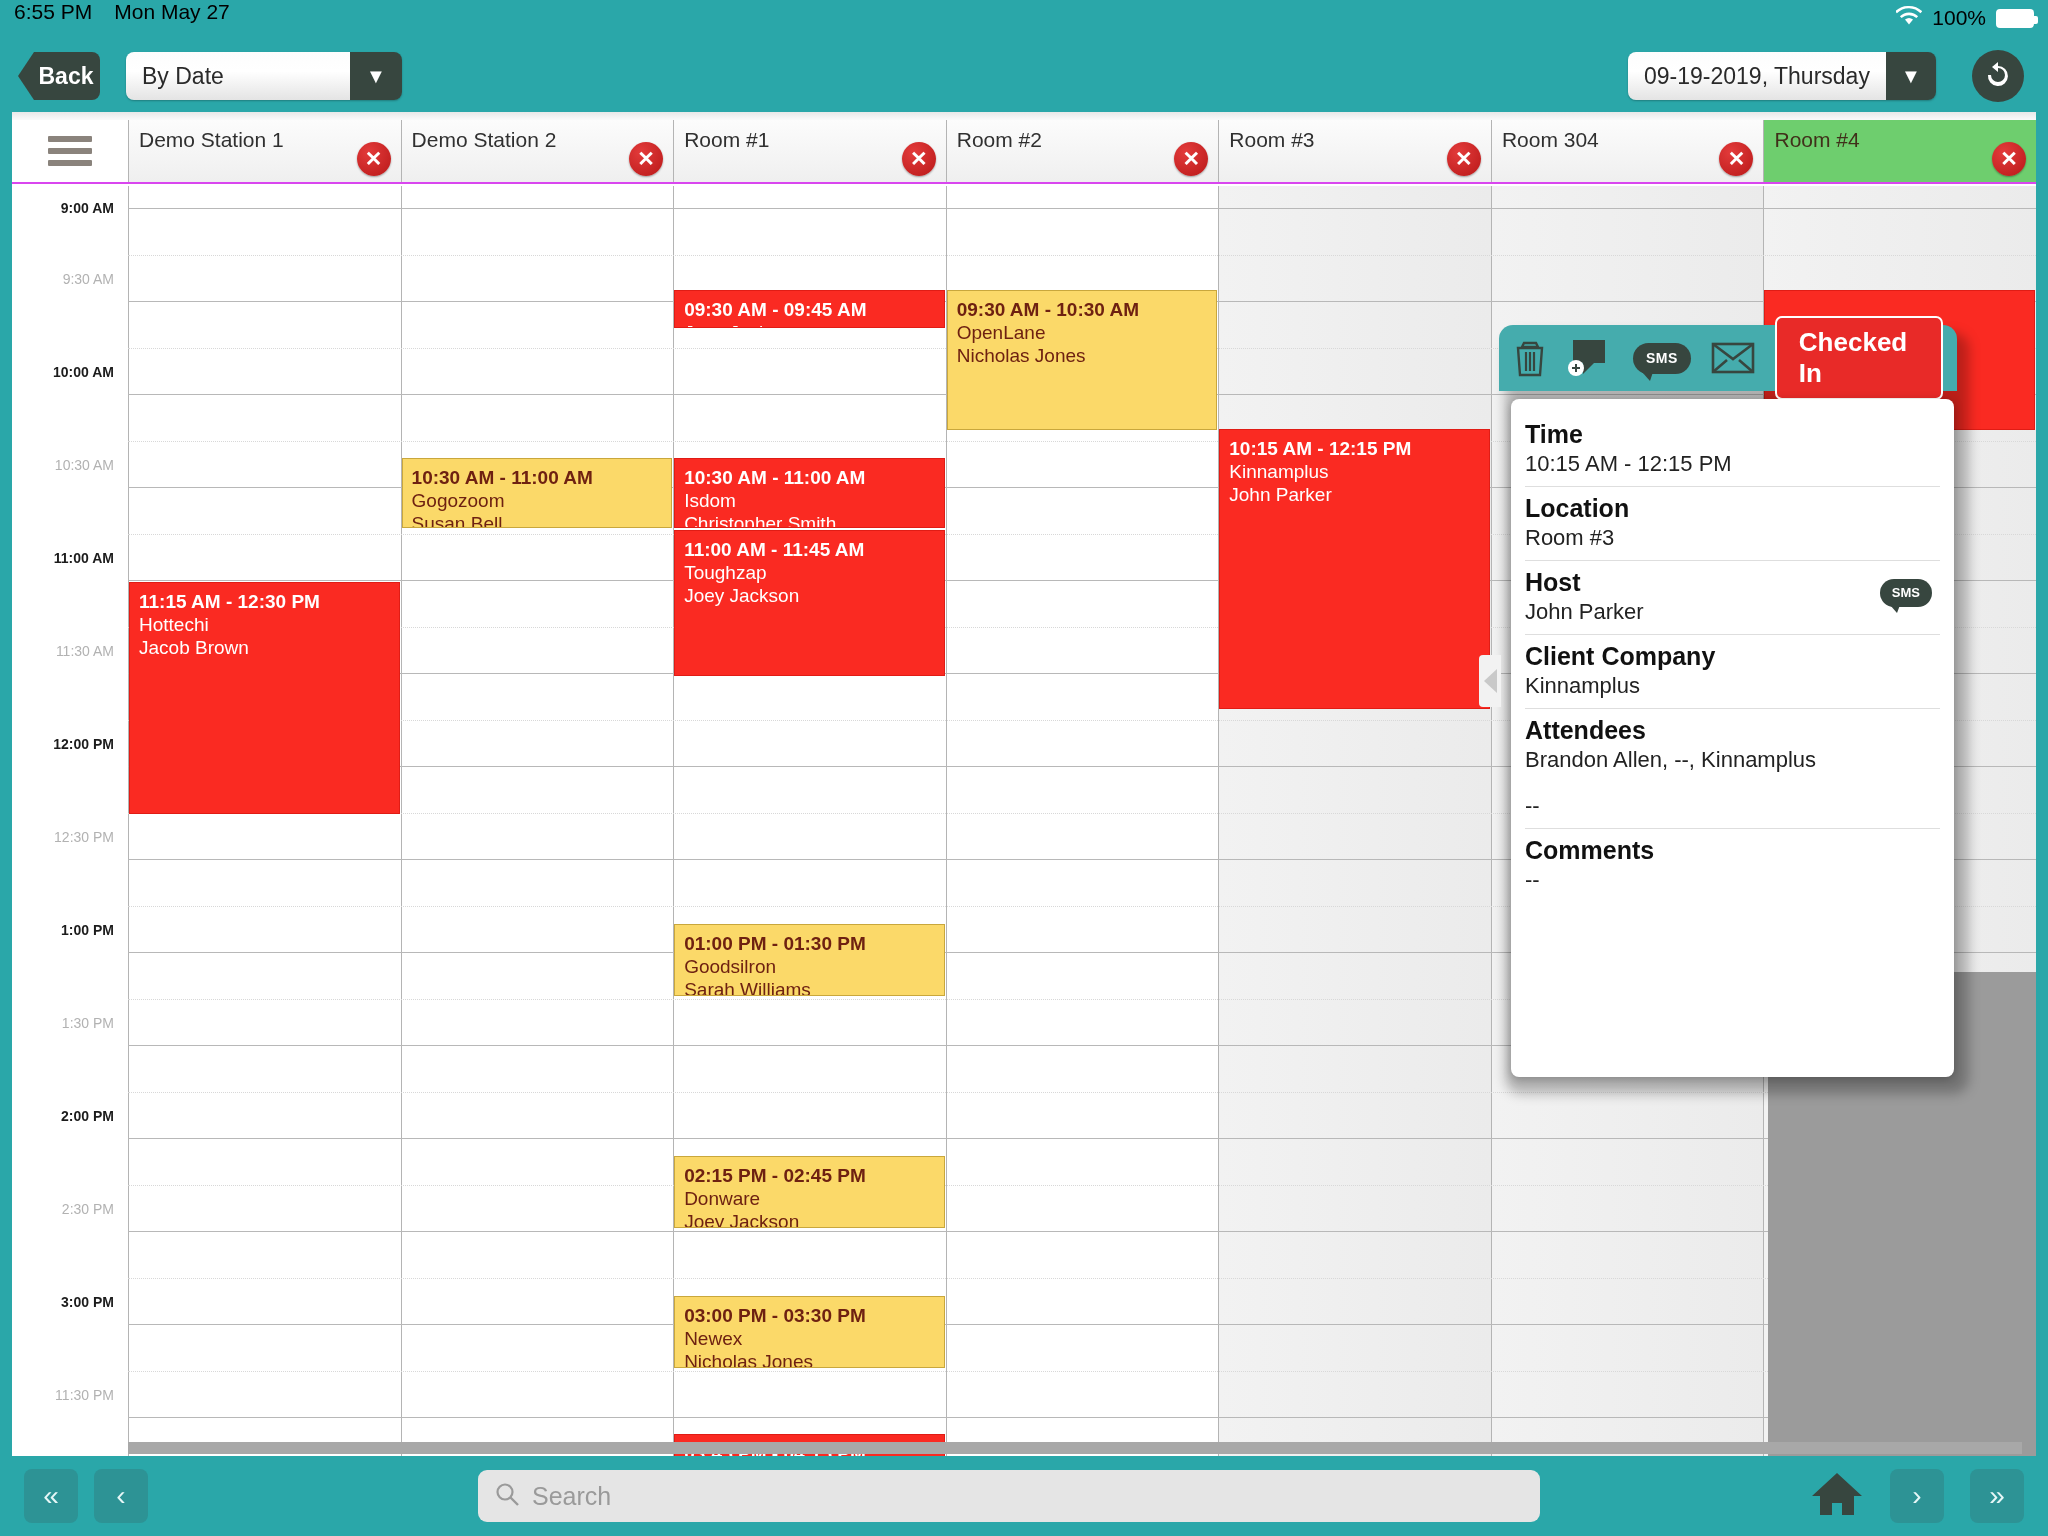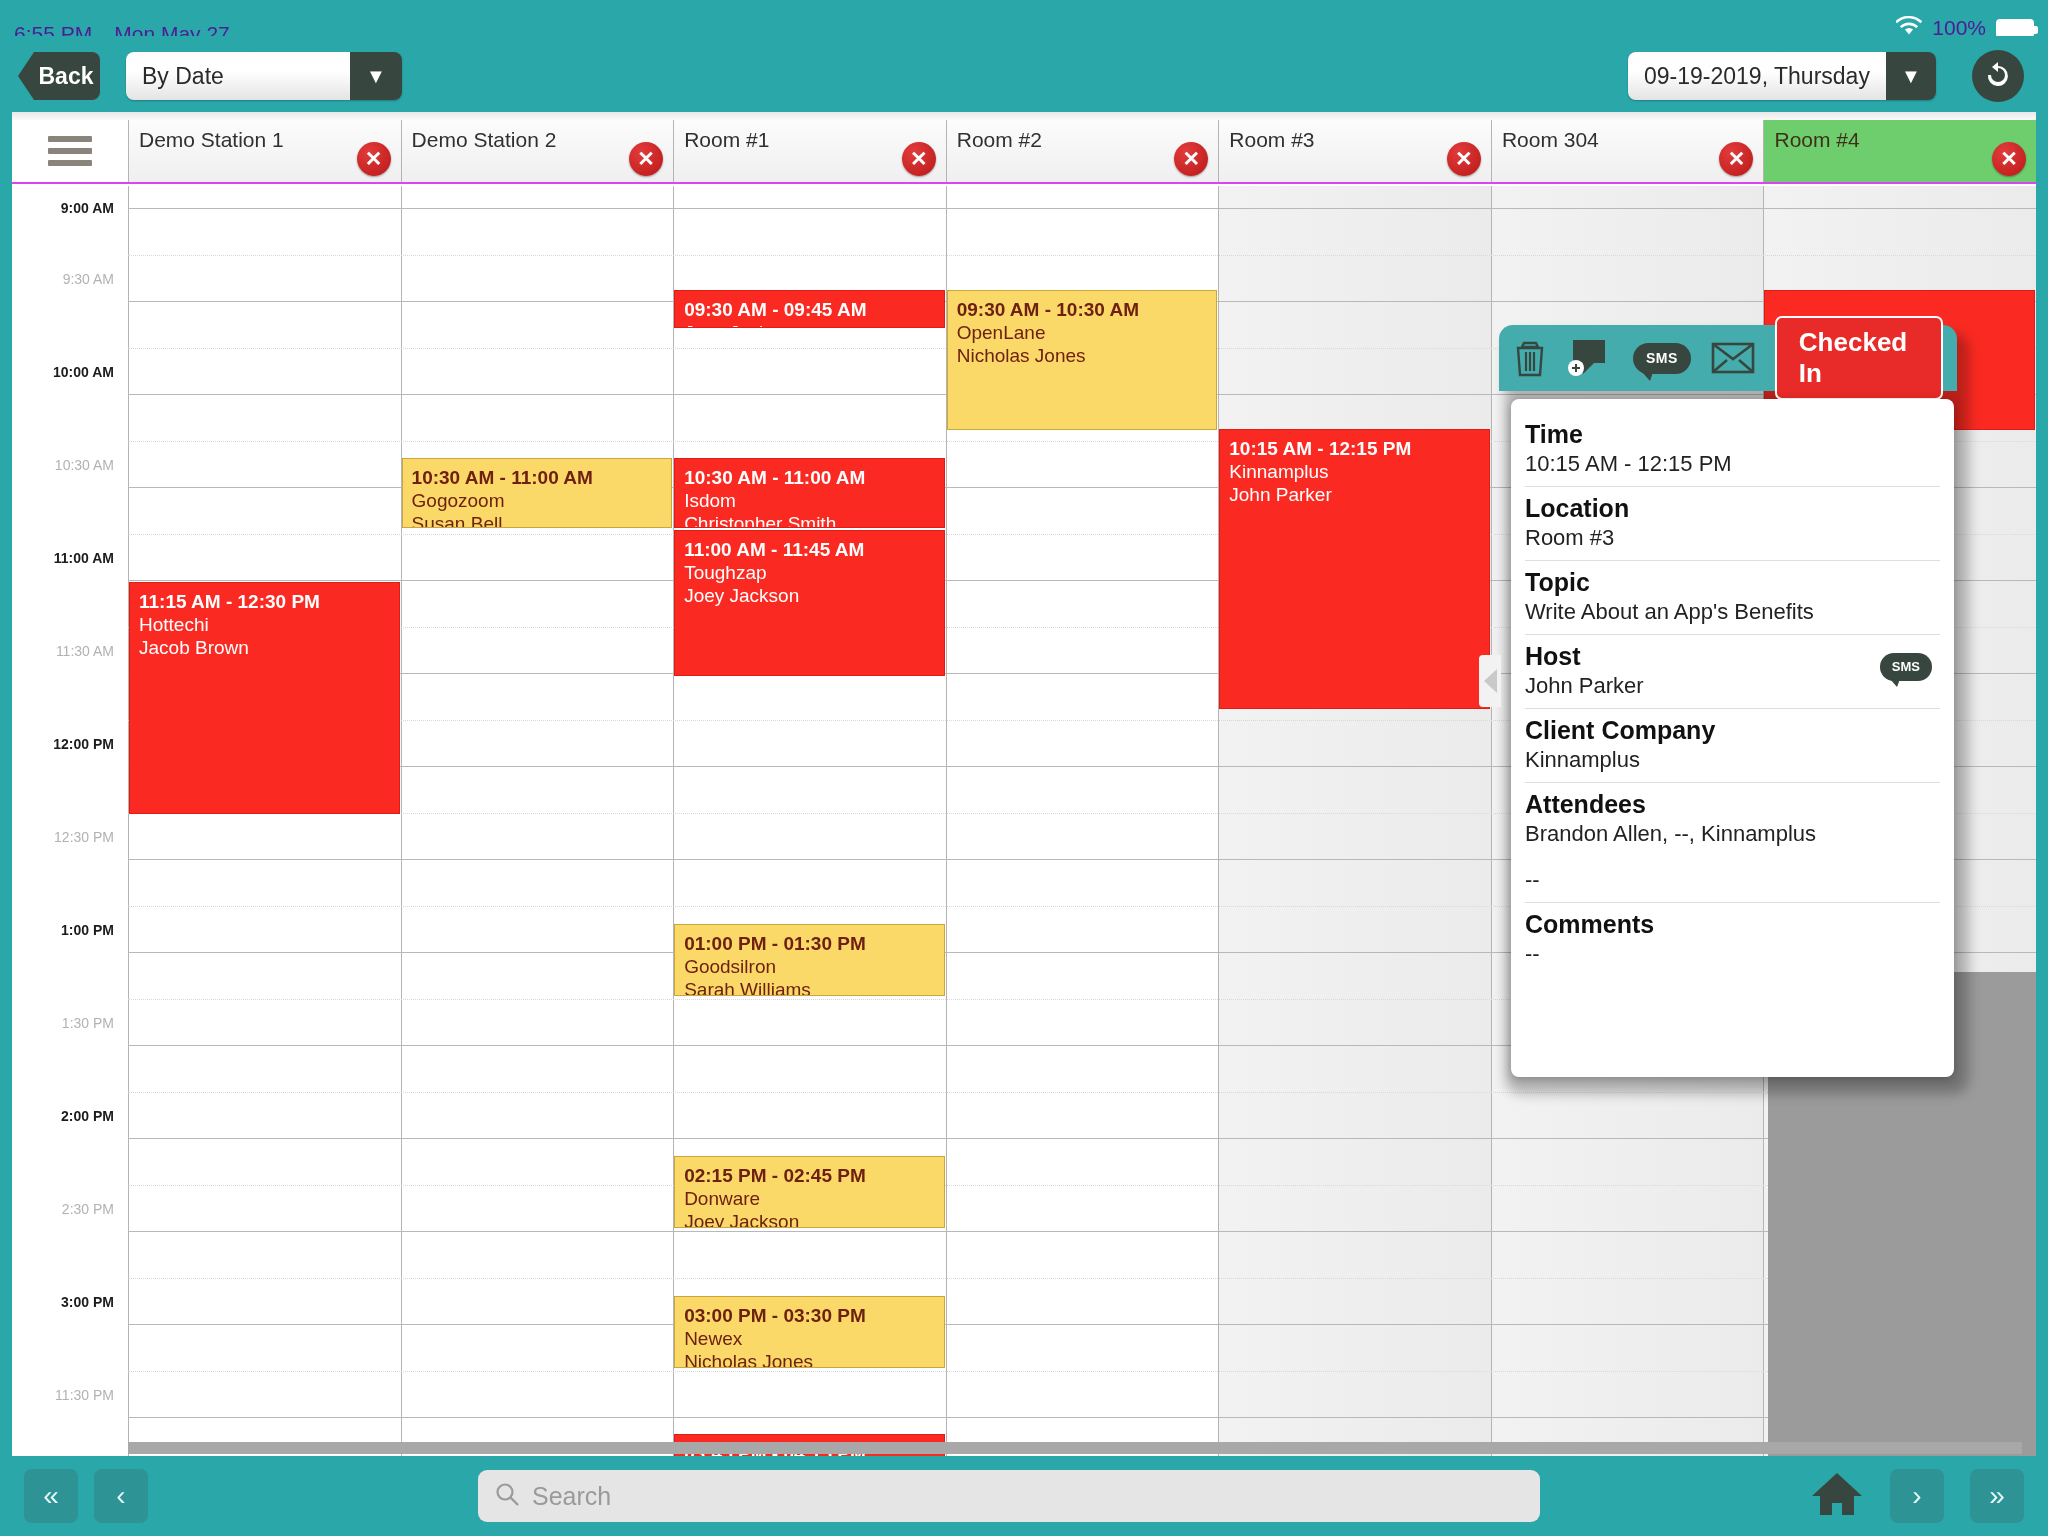--- a/index.html
+++ b/index.html
@@ -6,22 +6,22 @@
   html, body {
     width: 2048px; height: 1536px;
     font-family: "Liberation Sans", sans-serif;
     background: #2aa7a9;
     overflow: hidden;
   }
   .app { position: relative; width: 2048px; height: 1536px; }
 
   
   .statusbar {
-    position: absolute; left: 0; top: 10px; width: 2048px; height: 36px;
-    color: #4c1d95; font-size: 21px; display: flex; align-items: flex-end;
+    position: absolute; left: 0; top: 0; width: 2048px; height: 36px;
+    color: #000000; font-size: 21px; display: flex; align-items: flex-start;
   }
   .status-left { display: flex; align-items: center; gap: 22px; padding-left: 14px; }
   .status-right { position: absolute; right: 14px; top: 0; height: 36px; display: flex; align-items: center; gap: 10px; }
   .wifi-icon { display: inline-block; }
   .battery {
     width: 38px; height: 19px; border: 2px solid #fff; border-radius: 4px;
     position: relative; background: #fff;
   }
   .battery:after {
     content: ""; position: absolute; right: -6px; top: 5px;
@@ -471,24 +471,20 @@
       <div class="popup-card" id="popup-card">
           <div class="field">
             <span class="f-label">Time</span>
             <span class="f-value">10:15 AM - 12:15 PM</span>
           </div>
           <div class="field">
             <span class="f-label">Location</span>
             <span class="f-value">Room #3</span>
           </div>
           <div class="field">
-            <span class="f-label">Topic</span>
-            <span class="f-value">Write About an App's Benefits</span>
-          </div>
-          <div class="field">
             <span class="f-label">Host</span>
             <span class="f-value">John Parker</span>
             <span class="sms-mini">SMS</span>
           </div>
           <div class="field">
             <span class="f-label">Client Company</span>
             <span class="f-value">Kinnamplus</span>
           </div>
           <div class="field">
             <span class="f-label">Attendees</span>

